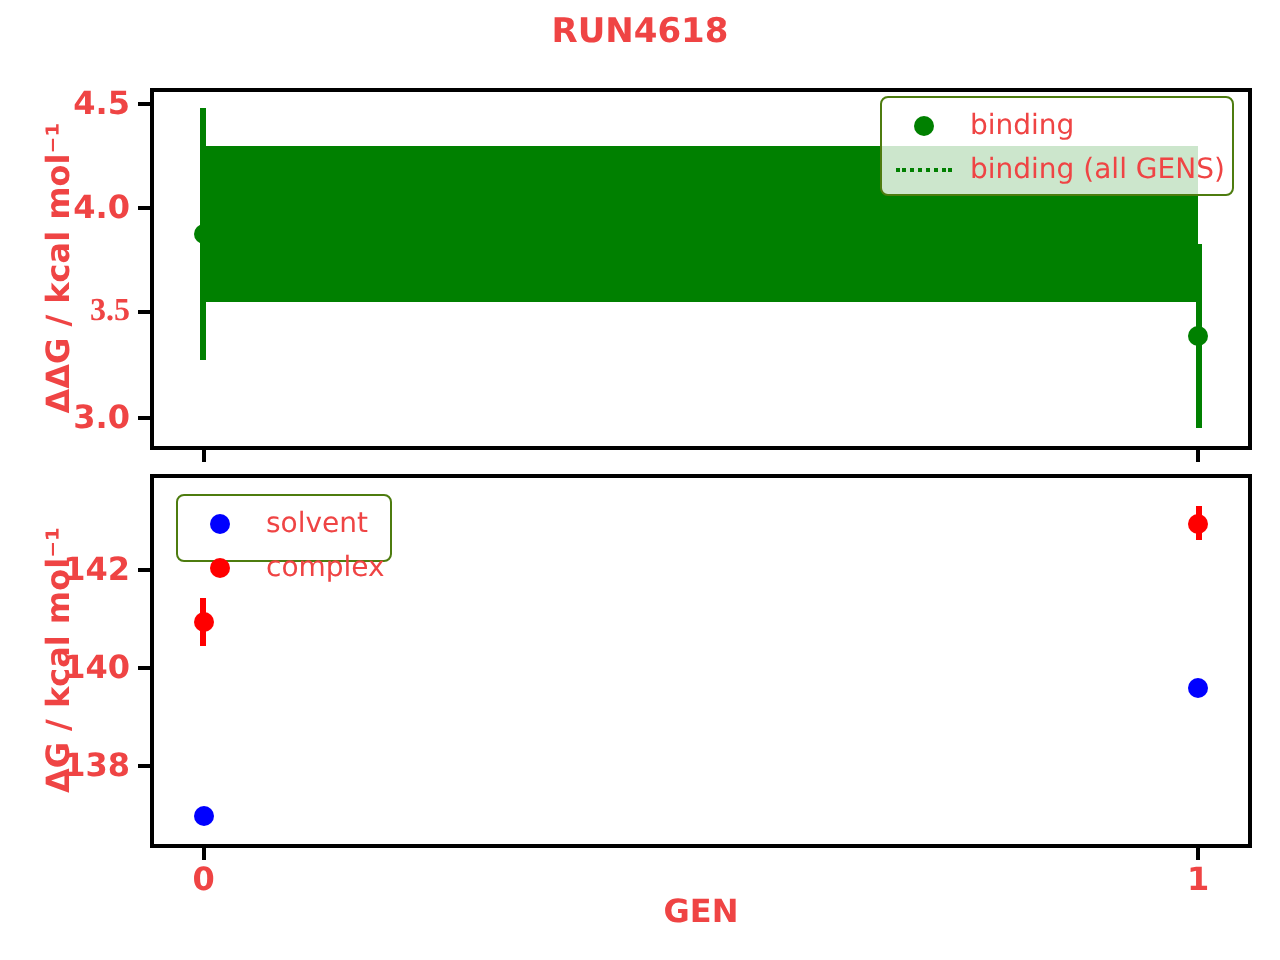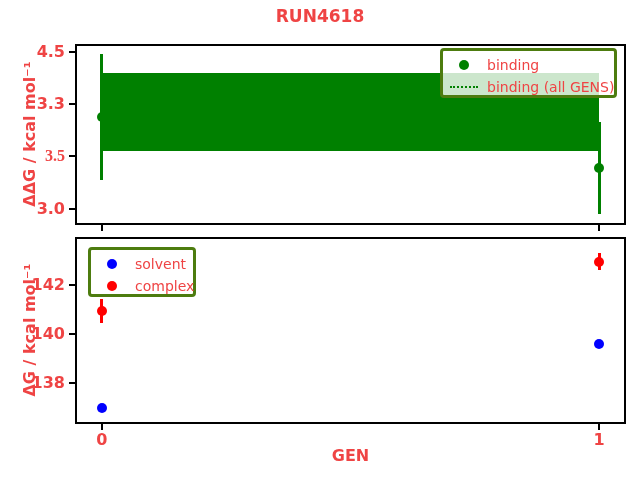--- a/index.html
+++ b/index.html
@@ -36,25 +36,25 @@
   .yticklabel {
     position:absolute; left:-54px; width:42px; text-align:right;
     font-size:16px; font-weight:bold; line-height:18px;
   }
   .xticklabel {
     position:absolute; width:40px; text-align:center;
     font-size:16px; font-weight:bold; line-height:18px;
   }
   .legend {
     position:absolute; background:rgba(255,255,255,0.8);
-    border:3px solid #4d7c0f; border-radius:4px; box-sizing:border-box;
+    border:1px solid #4d7c0f; border-radius:4px; box-sizing:border-box;
     padding:3px 6px;
   }
   #legend-top    { left:440px; top:48px;  width:177px; height:50px; }
-  #legend-bottom { left:88px;  top:247px; width:108px; height:50px; }
+  #legend-bottom { left:88px;  top:247px; width:108px; height:34px; }
   .legend-row { display:flex; align-items:center; height:22px; }
   .legend-handle { width:30px; display:flex; justify-content:center; align-items:center; flex:0 0 30px; }
   .legend-dot { width:10px; height:10px; border-radius:50%; }
   .legend-dotted { width:28px; height:0; border-top:2px dotted #008000; }
   .legend-label { margin-left:8px; font-size:14px; white-space:nowrap; }
 </style>
 </head>
 <body>
 
 <div class="figure">
@@ -62,21 +62,21 @@
 
   <div class="axes" id="ax-top">
       <div class="band" style="left: 24.8636px; top: 26.7071px; width: 497.273px; height: 78.5503px; background: rgb(0, 128, 0);"></div>
       <div class="ebar" style="left: 23.3636px; top: 7.85503px; height: 125.68px; background: rgb(0, 128, 0);"></div>
       <div class="ebar" style="left: 520.636px; top: 75.932px; height: 92.1657px; background: rgb(0, 128, 0);"></div>
       <div class="marker" style="left: 19.8636px; top: 65.6953px; background: rgb(0, 128, 0);"></div>
       <div class="marker" style="left: 517.136px; top: 117.015px; background: rgb(0, 128, 0);"></div>
       <div class="ytick" style="top: 4.76036px;"></div>
       <div class="yticklabel" style="top: -3.23964px;">4.5</div>
       <div class="ytick" style="top: 57.1272px;"></div>
-      <div class="yticklabel" style="top: 49.1272px;">3.3</div>
+      <div class="yticklabel" style="top: 49.1272px;">4.0</div>
       <div class="ytick" style="top: 109.494px;"></div>
       <div class="yticklabel" style="top: 101.494px; font-family: Liberation Serif, serif;">3.5</div>
       <div class="ytick" style="top: 161.861px;"></div>
       <div class="yticklabel" style="top: 153.861px;">3.0</div>
       <div class="xtick" style="left: 23.8636px; top: calc(100% + 2px);"></div>
       <div class="xtick" style="left: 521.136px; top: calc(100% + 2px);"></div>
     </div>
   <div class="axes" id="ax-bottom">
       <div class="ebar" style="left: 23.3636px; top: 167.75px; height: 2.45968px; background: rgb(0, 0, 255);"></div>
       <div class="ebar" style="left: 520.636px; top: 103.798px; height: 2.45968px; background: rgb(0, 0, 255);"></div>

